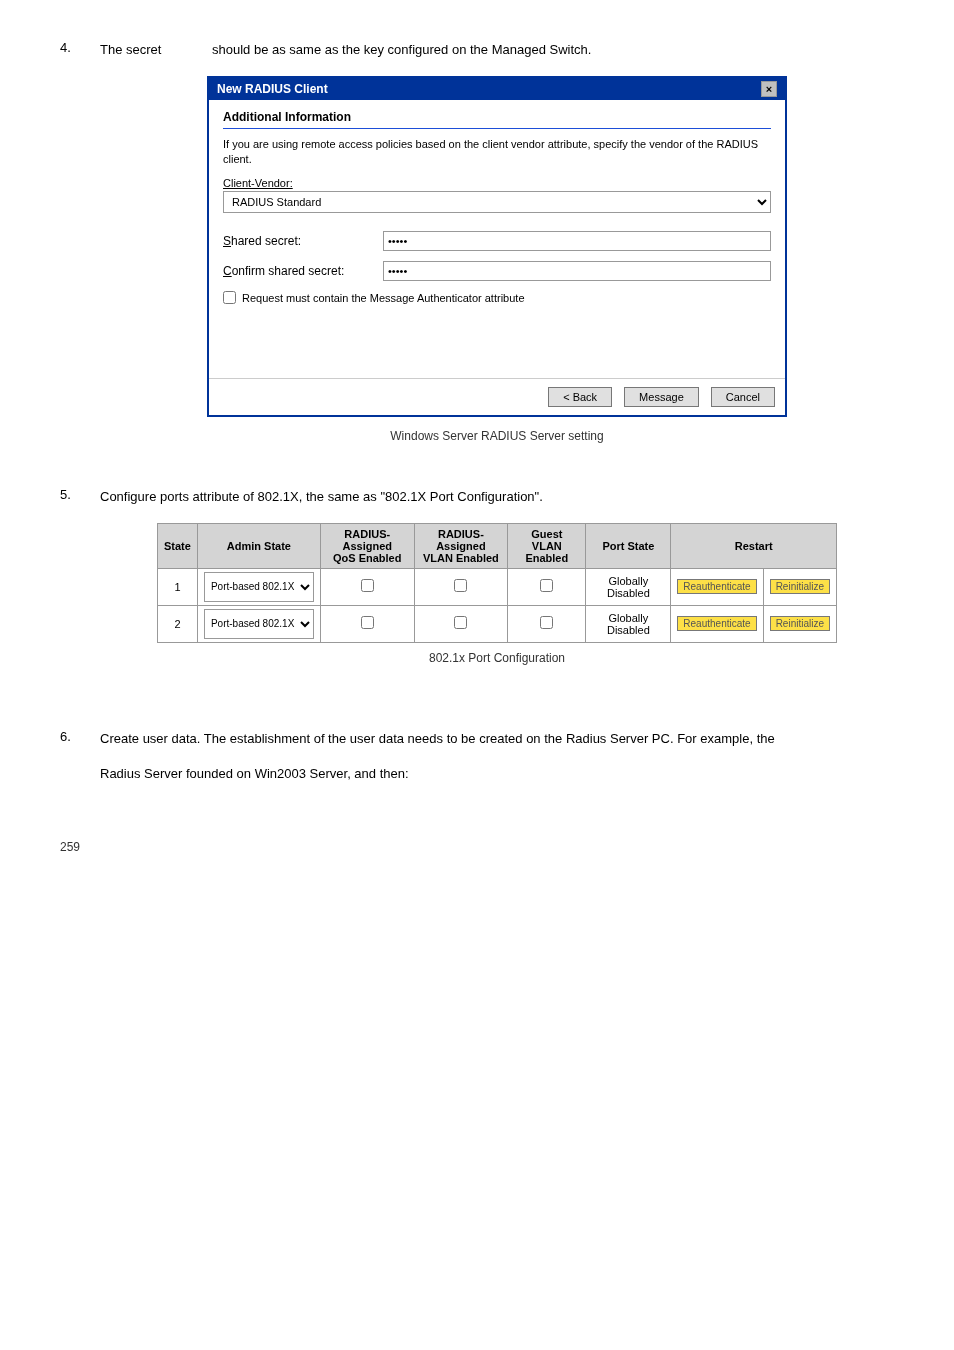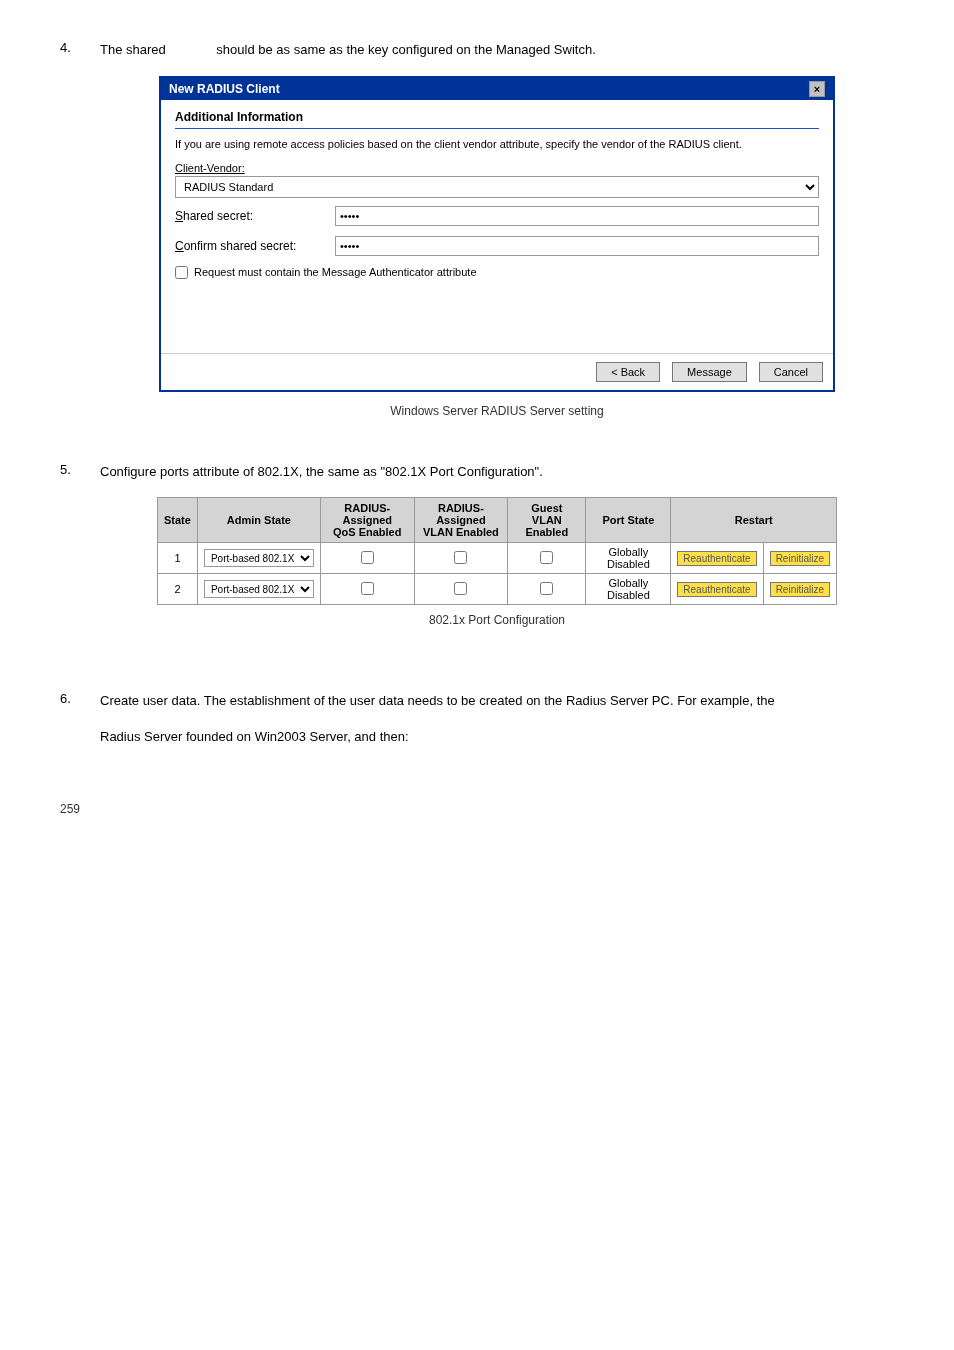--- a/index.html
+++ b/index.html
@@ -26,21 +26,21 @@
     }
     .step-text {
       margin-bottom: 16px;
       line-height: 1.5;
     }
 
     
     .dialog {
       border: 2px solid #003399;
       background: #fff;
-      width: 676px;
+      width: 580px;
       margin: 0 auto 12px auto;
       font-size: 12px;
     }
     .dialog-titlebar {
       background: #003399;
       color: #fff;
       padding: 3px 8px;
       display: flex;
       justify-content: space-between;
       align-items: center;
@@ -77,21 +77,21 @@
       line-height: 1.4;
     }
     .field-label {
       font-size: 11px;
       margin-bottom: 2px;
     }
     .field-label u { text-decoration: underline; }
     .dropdown-row {
       display: flex;
       align-items: flex-end;
-      margin-bottom: 8px;
+      margin-bottom: 18px;
     }
     .dropdown-select {
       width: 100%;
       height: 22px;
       border: 1px solid #999;
       background: #fff;
       font-size: 11px;
       padding: 0 4px;
       appearance: auto;
     }
@@ -170,21 +170,21 @@
       font-size: 11px;
     }
     .port-table td.port-num {
       text-align: center;
       font-size: 11px;
     }
     .admin-state-select {
       font-size: 10px;
       border: 1px solid #999;
       background: #fff;
-      height: 18px;
+      height: 30px;
       padding: 0 2px;
     }
     .table-checkbox {
       width: 13px;
       height: 13px;
     }
     .restart-btn {
       font-size: 10px;
       padding: 1px 5px;
       border: 1px solid #777;
@@ -206,21 +206,21 @@
 
     .spacer { height: 20px; }
   </style>
 </head>
 <body>
 
 <div class="step-item">
   <div class="step-number">4.</div>
   <div class="step-content">
     <div class="step-text">
-      <span>The shared</span>
+      <span>The secret</span>
       &nbsp;&nbsp;&nbsp;&nbsp;&nbsp;&nbsp;&nbsp;&nbsp;&nbsp;&nbsp;&nbsp;&nbsp;
       <span>should be as same as the key configured on the Managed Switch.</span>
     </div>
 
     <div class="dialog">
       <div class="dialog-titlebar">
         <span>New RADIUS Client</span>
         <div class="dialog-close">×</div>
       </div>
       <div class="dialog-body">

